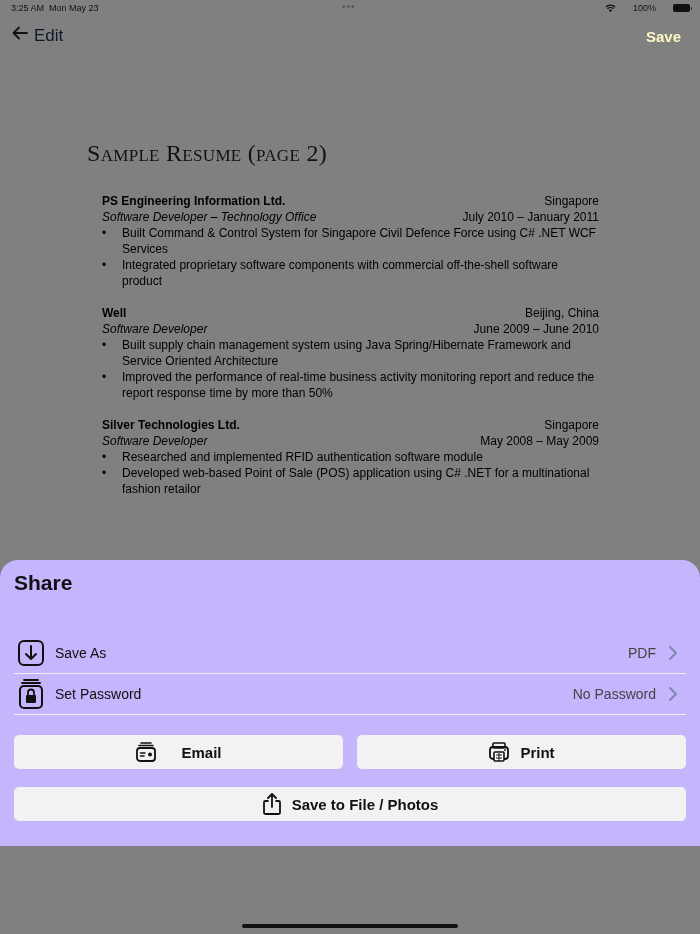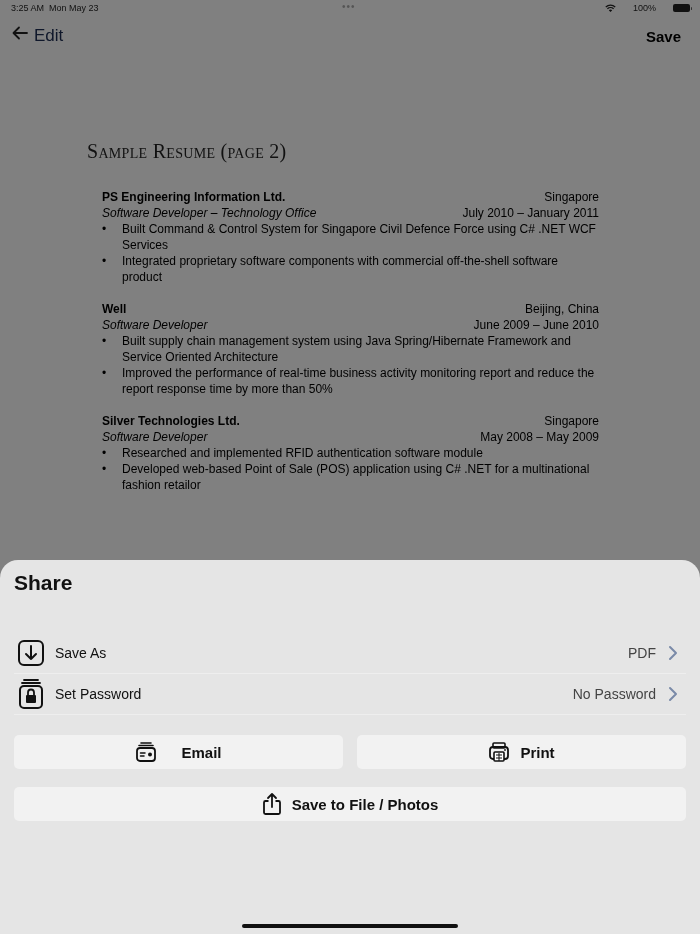--- a/index.html
+++ b/index.html
@@ -8,35 +8,35 @@
 
   .status-bar { position: absolute; top: 0; left: 0; width: 700px; height: 18px; font-size: 9px; color: #111; }
   .status-time { position: absolute; left: 11px; top: 3px; }
   .status-dots { position: absolute; left: 342px; top: 1px; font-size: 10px; letter-spacing: 1px; color: #555; }
   .status-right { position: absolute; right: 10px; top: 3px; display: flex; align-items: center; gap: 17px; }
   .battery { width: 17px; height: 8px; background: #111; border-radius: 2px; position: relative; }
   .battery::after { content: ""; position: absolute; right: -2px; top: 2.5px; width: 1.5px; height: 3px; background: #333; border-radius: 1px; }
 
   .nav-bar { position: absolute; top: 24px; left: 0; width: 700px; height: 28px; }
   .back-btn { position: absolute; left: 12px; top: 2px; display: flex; align-items: flex-start; gap: 6px; font-size: 17px; color: #0f172a; cursor: pointer; }
-  .save-btn { position: absolute; right: 19px; top: 4px; font-size: 15px; font-weight: bold; color: #000000; cursor: pointer; }
+  .save-btn { position: absolute; right: 19px; top: 4px; font-size: 15px; font-weight: bold; color: #fef9c3; cursor: pointer; }
 
   .doc { position: absolute; top: 140px; left: 87px; width: 512px; }
-  .doc-title { font-family: "Liberation Serif", serif; font-size: 20px; color: #111; font-variant: small-caps; letter-spacing: 0.3px; }
+  .doc-title { font-family: "Liberation Serif", serif; font-size: 24px; color: #111; font-variant: small-caps; letter-spacing: 0.3px; }
   .entries { margin-top: 26px; margin-left: 15px; font-size: 12px; color: #000000; line-height: 16px; }
   .entry { margin-bottom: 16px; }
   .entry-row { display: flex; justify-content: space-between; }
   .company { font-weight: bold; }
   .role { font-style: italic; }
   .bullets { list-style: none; }
   .bullets li { position: relative; padding-left: 20px; }
   .bullets li::before { content: "•"; position: absolute; left: 0; top: 0; }
   .section-head { text-align: center; font-weight: bold; font-size: 14px; margin-top: 24px; margin-left: 15px; }
 
-  .sheet { position: absolute; left: 0; top: 560px; width: 700px; height: 374px; background: #e5e5e5; border-radius: 18px 18px 0 0; }
+  .sheet { position: absolute; left: 0; top: 560px; width: 700px; height: 286px; background: #c4b5fd; border-radius: 18px 18px 0 0; }
   .sheet-title { position: absolute; left: 14px; top: 11px; font-size: 21px; font-weight: bold; color: #111; }
   .row { position: absolute; left: 14px; width: 672px; height: 41px; display: flex; align-items: center; border-bottom: 1px solid #eee; cursor: pointer; }
   .row-icon { width: 30px; height: 30px; display: flex; align-items: center; justify-content: center; margin-left: 2px; }
   .row-label { margin-left: 9px; font-size: 14px; color: #111; }
   .row-value { margin-left: auto; font-size: 14px; color: #444; }
   .row-chevron { margin-left: 12px; margin-right: 8px; width: 10px; height: 16px; }
   .btn { position: absolute; height: 34px; background: #f2f2f2; border-radius: 5px; display: flex; align-items: center; justify-content: center; gap: 10px; font-size: 15px; font-weight: bold; color: #111; cursor: pointer; }
   .home-indicator { position: absolute; left: 242px; top: 924px; width: 216px; height: 4px; border-radius: 2px; background: #111; }
 </style>
 </head>

